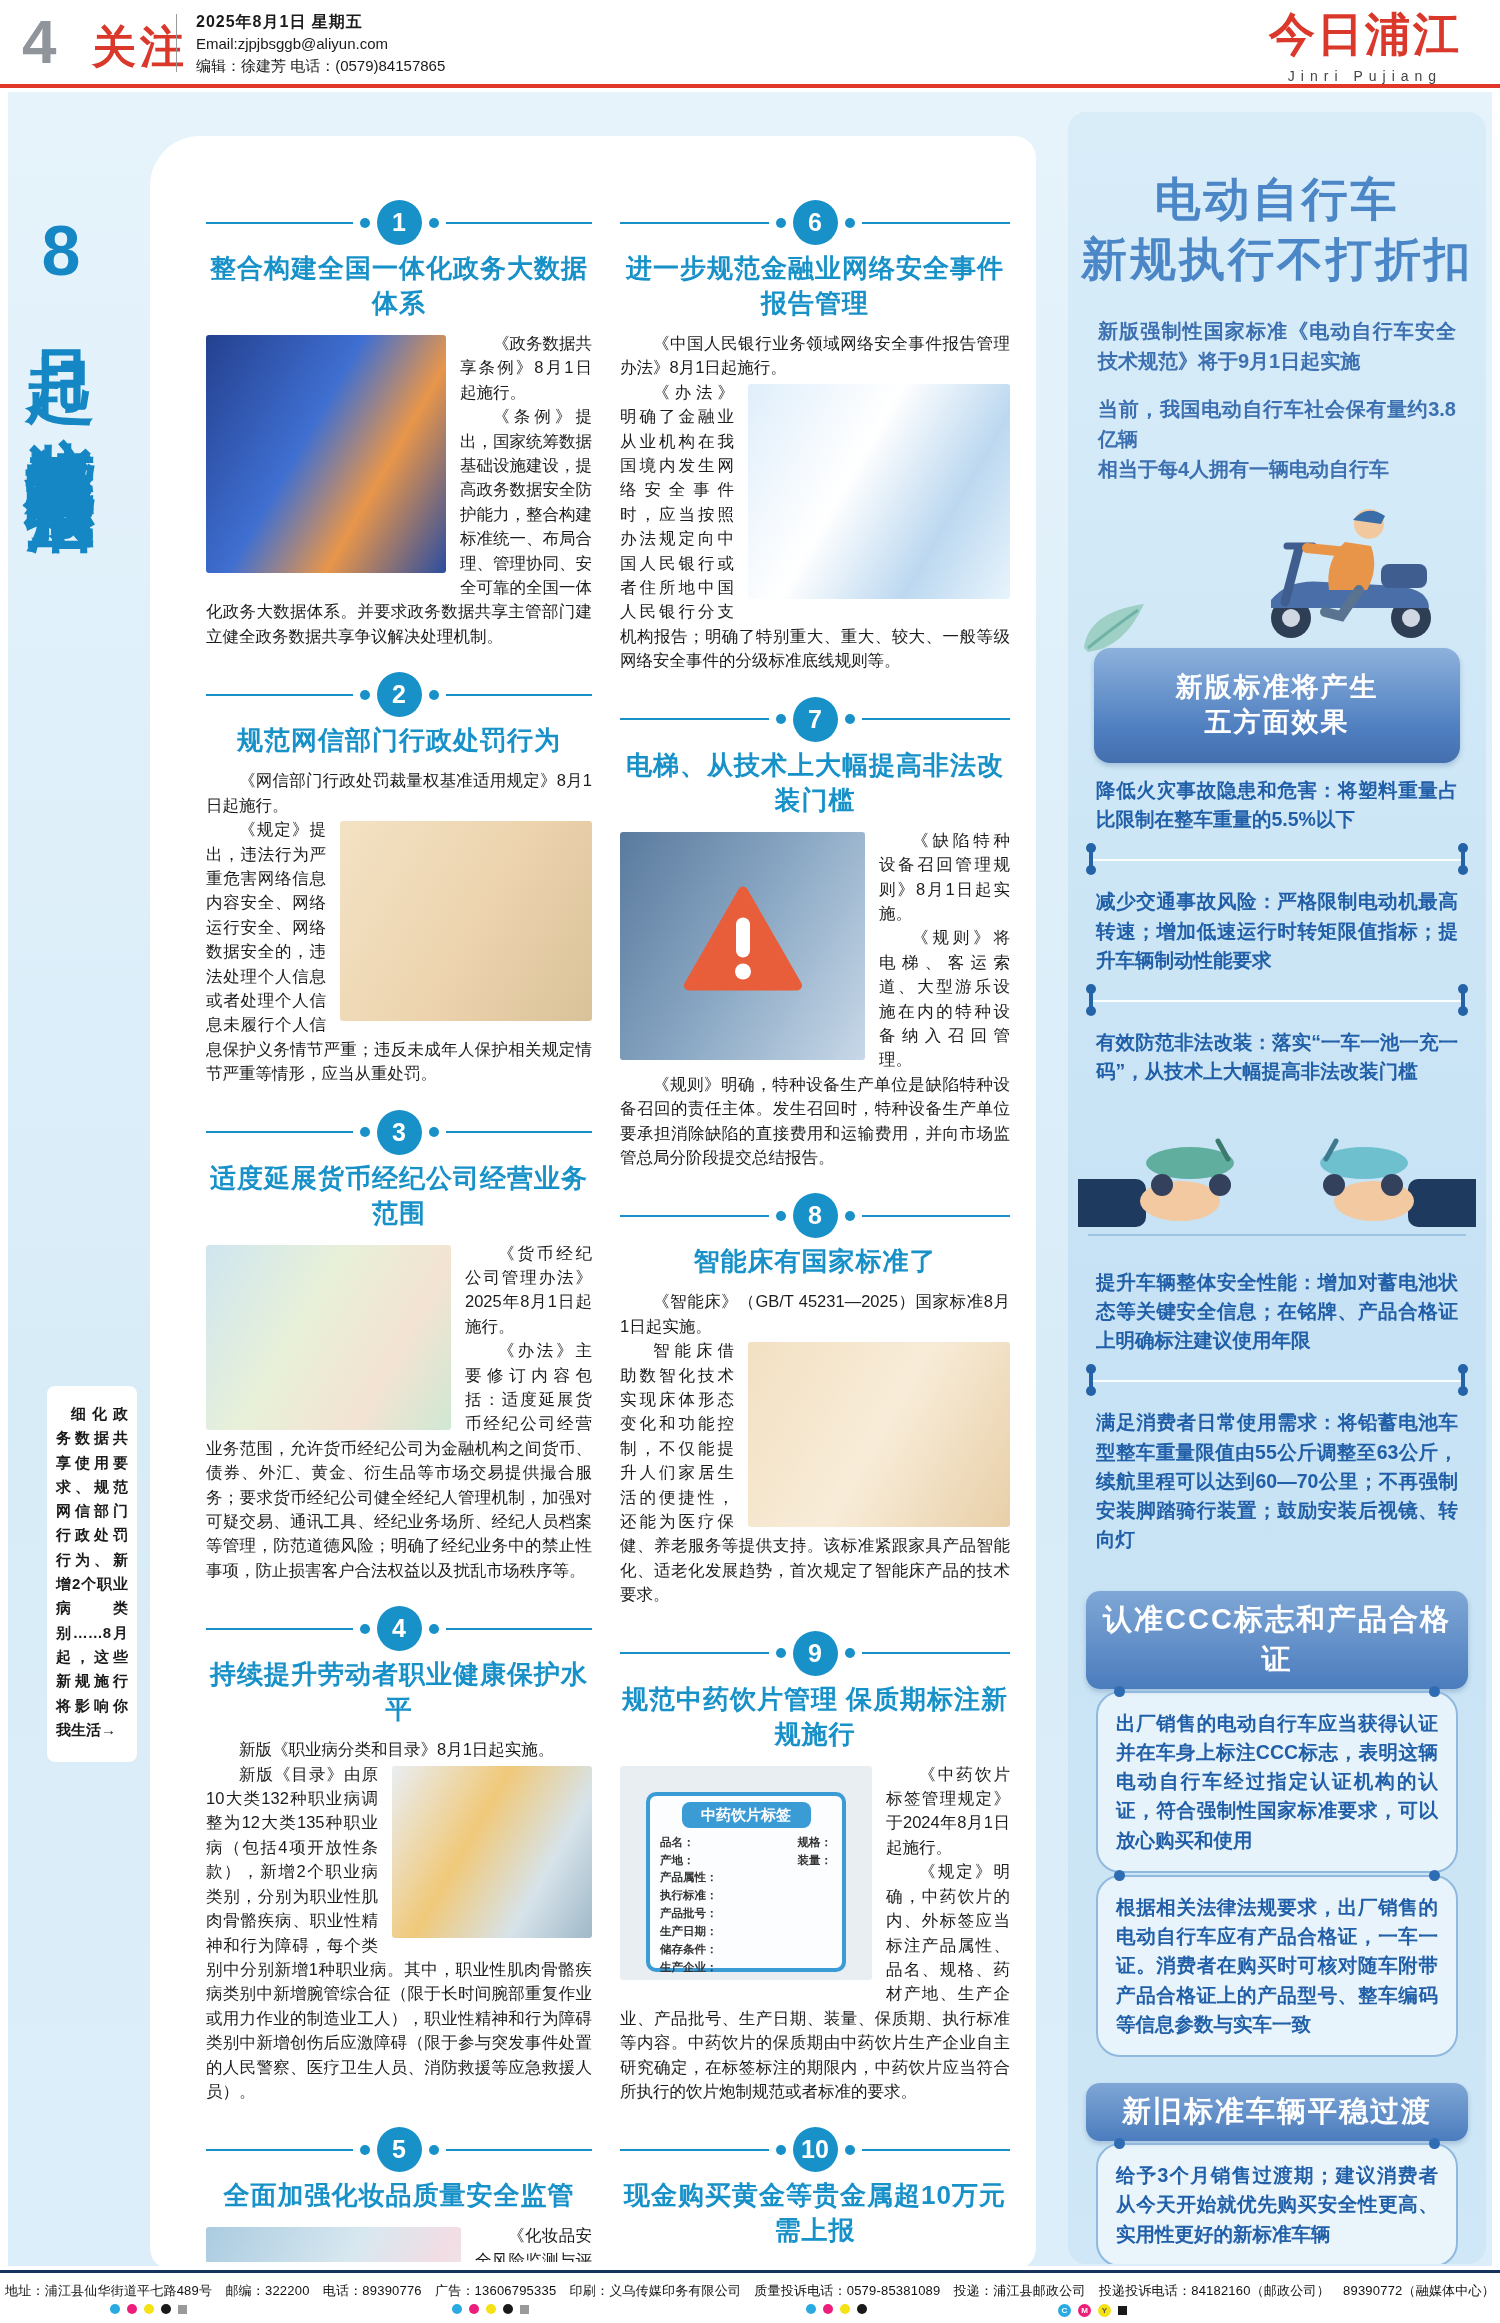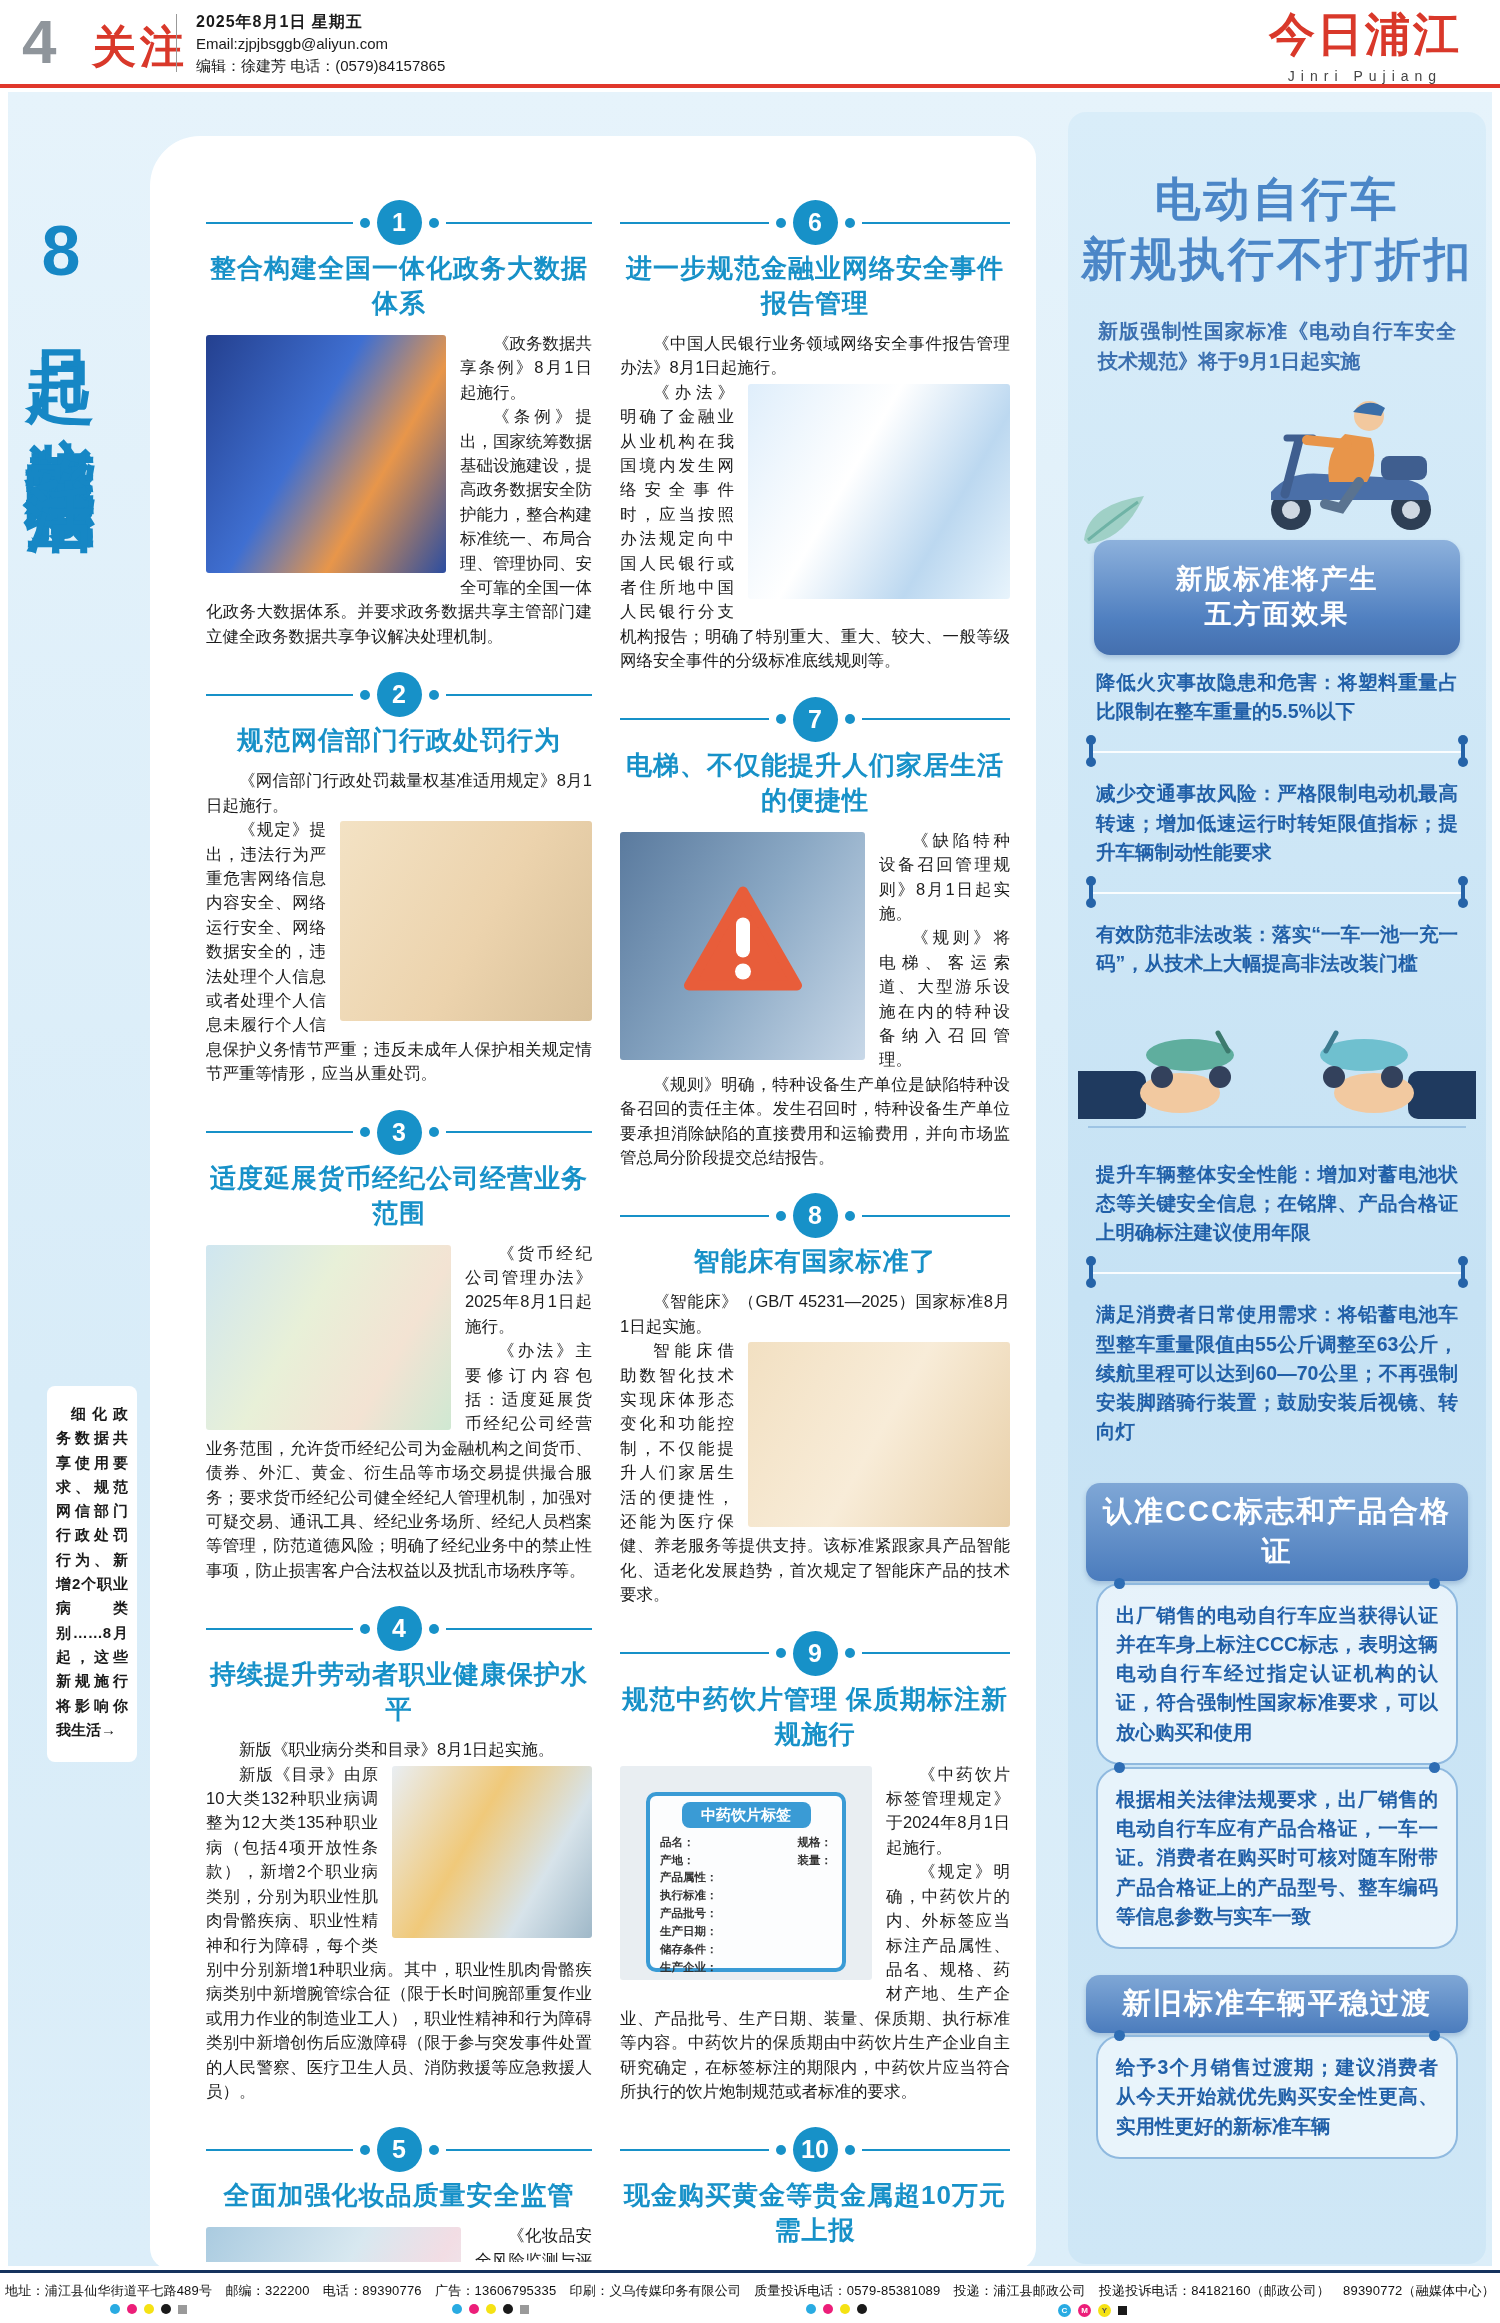--- a/index.html
+++ b/index.html
@@ -215,21 +215,21 @@
   </div>
 
   <div class="article">
     <div class="art-head">
       <div class="art-line"></div>
         <div class="dot"></div>
       <div class="art-num">7</div>
       <div class="dot"></div>
         <div class="art-line"></div>
     </div>
-    <div class="art-title">电梯、不仅能提升人们家居生活的便捷性</div>
+    <div class="art-title">电梯、从技术上大幅提高非法改装门槛</div>
     <div class="art-body">
       <div class="img left img7" style="width:245px;height:228px">
         <svg class="warn-tri" width="120" height="110" viewBox="0 0 120 110">
           <path d="M60 6 L114 100 L6 100 Z" fill="#e85d3a" stroke="#e85d3a" stroke-width="10" stroke-linejoin="round"></path>
           <rect x="53" y="32" width="14" height="40" rx="7" fill="#fff"></rect>
           <circle cx="60" cy="86" r="8" fill="#fff"></circle>
         </svg>
       </div>
       <p>《缺陷特种设备召回管理规则》8月1日起实施。</p>
       <p>《规则》将电梯、客运索道、大型游乐设施在内的特种设备纳入召回管理。</p>
@@ -314,20 +314,24 @@
     </div>
   </div>
 </div>
 
 <div class="sidebar">
   <div class="sb-title">
     <div>电动自行车</div>
     <div>新规执行不打折扣</div>
   </div>
   <p class="sb-p">新版强制性国家标准《电动自行车安全技术规范》将于9月1日起实施</p>
+  <p class="sb-p sb-p2">
+    <span>当前，我国电动自行车社会保有量约3.8亿辆</span><br>
+    <span>相当于每4人拥有一辆电动自行车</span>
+  </p>
 
   <div class="sb-illus">
     <svg width="235" height="158" viewBox="0 0 235 158" style="position:absolute;right:6px;top:0;">
       <circle cx="62" cy="128" r="20" fill="#2e3f55"></circle>
         <circle cx="62" cy="128" r="9" fill="#cfd8e2"></circle>
       <circle cx="182" cy="128" r="20" fill="#2e3f55"></circle>
         <circle cx="182" cy="128" r="9" fill="#cfd8e2"></circle>
       <path d="M42 110 Q60 88 95 92 L170 96 Q200 100 200 118 L42 118 Z" fill="#4a6fa8"></path>
       <rect x="152" y="74" width="46" height="24" rx="8" fill="#3f5e8f"></rect>
       <path d="M70 58 L56 112" stroke="#3f5e8f" stroke-width="9" stroke-linecap="round"></path>

